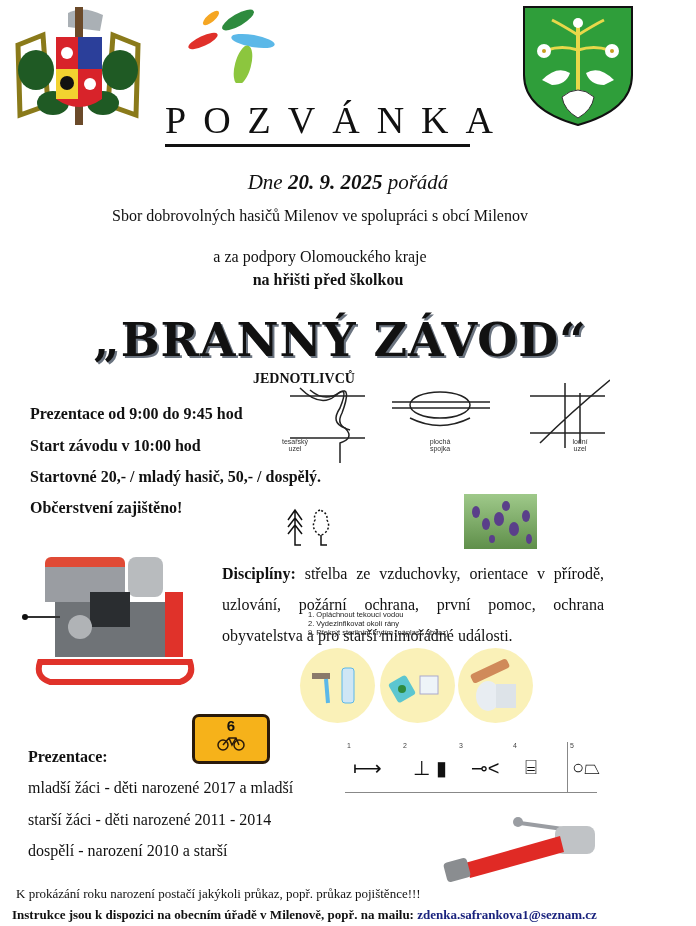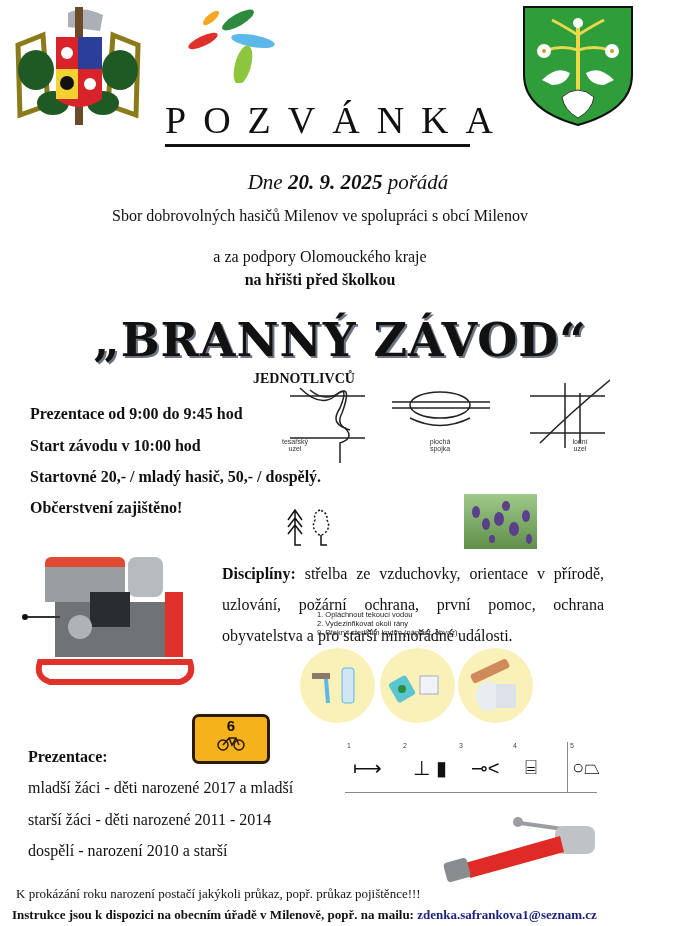--- a/index.html
+++ b/index.html
@@ -11,21 +11,21 @@
   .headline { left: 60px; top: 313px; width: 560px; text-align: center; font-family: "DejaVu Serif", serif; font-weight: bold; font-size: 46px; letter-spacing: 1px; color: #111; text-shadow: 2px 2px 0 #6b7480; }
   .sub { left: 253px; top: 371px; font-size: 14px; font-weight: bold; }
   .info { left: 30px; font-size: 16px; font-weight: bold; }
   .disc { left: 222px; top: 558px; width: 382px; font-size: 16px; line-height: 31px; text-align: justify; }
   .cat-title { left: 28px; top: 748px; font-weight: bold; font-size: 16px; }
   .cat { left: 28px; font-size: 16px; }
   .note { left: 16px; top: 886px; font-size: 13px; }
   .footer { left: 12px; top: 907px; font-size: 13px; font-weight: bold; }
   .footer .mail { color: #1a237e; }
   .knot-label { font-family: "Liberation Sans", sans-serif; font-size: 7px; color: #333; text-align: center; position: absolute; }
-  .aid-text { left: 317px; top: 610px; font-family: "Liberation Sans", sans-serif; font-size: 7.5px; color: #222; line-height: 9px; }
+  .aid-text { left: 308px; top: 610px; font-family: "Liberation Sans", sans-serif; font-size: 7.5px; color: #222; line-height: 9px; }
   .circle { position: absolute; width: 75px; height: 75px; border-radius: 50%; background: #faf1b8; }
   .sign { left: 192px; top: 714px; width: 72px; height: 44px; background: #f6b21a; border: 3px solid #2a1a0a; border-radius: 7px; text-align: center; font-family: "Liberation Sans", sans-serif; font-weight: bold; font-size: 15px; line-height: 18px; }
   .symbols { left: 345px; top: 742px; width: 252px; height: 50px; border-bottom: 1px solid #888; }
   .sym { position: absolute; top: 0; font-family: "Liberation Sans", sans-serif; font-size: 7px; color: #444; }
   .sym .g { position: absolute; top: 14px; font-size: 20px; color: #111; }
 </style>
 </head>
 <body>
 
 <div class="abs" style="left:8px;top:5px;width:140px;height:120px;">
@@ -76,21 +76,21 @@
   </svg>
 </div>
 
 <div class="abs title">POZVÁNKA</div>
 
 <div class="abs dateline">
   <span>Dne </span><b>20. 9. 2025</b><span> pořádá</span>
 </div>
 <div class="abs center-line" style="top:207px;">Sbor dobrovolných hasičů Milenov ve spolupráci s obcí Milenov</div>
 <div class="abs center-line" style="top:240px;margin-top:8px;">a za podpory Olomouckého kraje</div>
-<div class="abs center-line" style="top:271px;font-weight:bold;">na hřišti před školkou</div>
+<div class="abs center-line" style="top:271px;font-weight:bold;padding-left:8px;">na hřišti před školkou</div>
 
 <div class="abs headline">„BRANNÝ ZÁVOD“</div>
 <div class="abs sub">JEDNOTLIVCŮ</div>
 
 <div class="abs" style="left:280px;top:378px;width:330px;height:90px;">
   <svg width="330" height="90" viewBox="0 0 330 90">
     <g fill="none" stroke="#222" stroke-width="1.5">
       <line x1="10" y1="18" x2="85" y2="18"></line>
         <line x1="10" y1="60" x2="85" y2="60"></line>
       <path d="M20 10 Q40 30 55 18 Q70 5 60 30 Q50 45 65 50 Q75 60 60 65 L60 85"></path>

